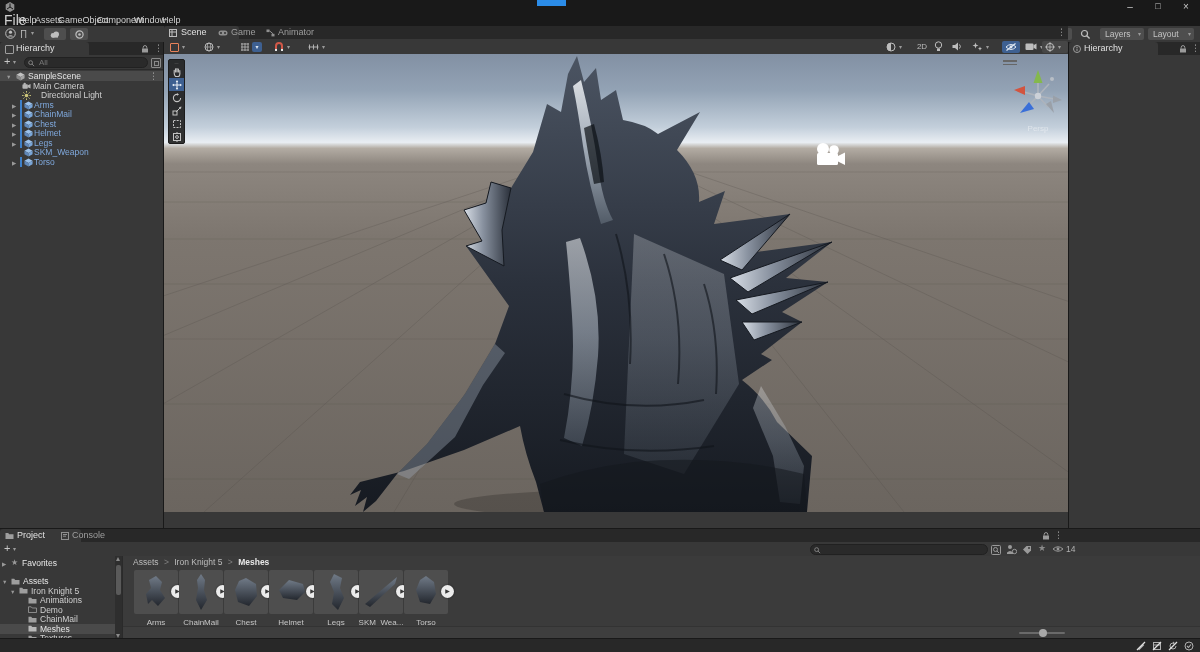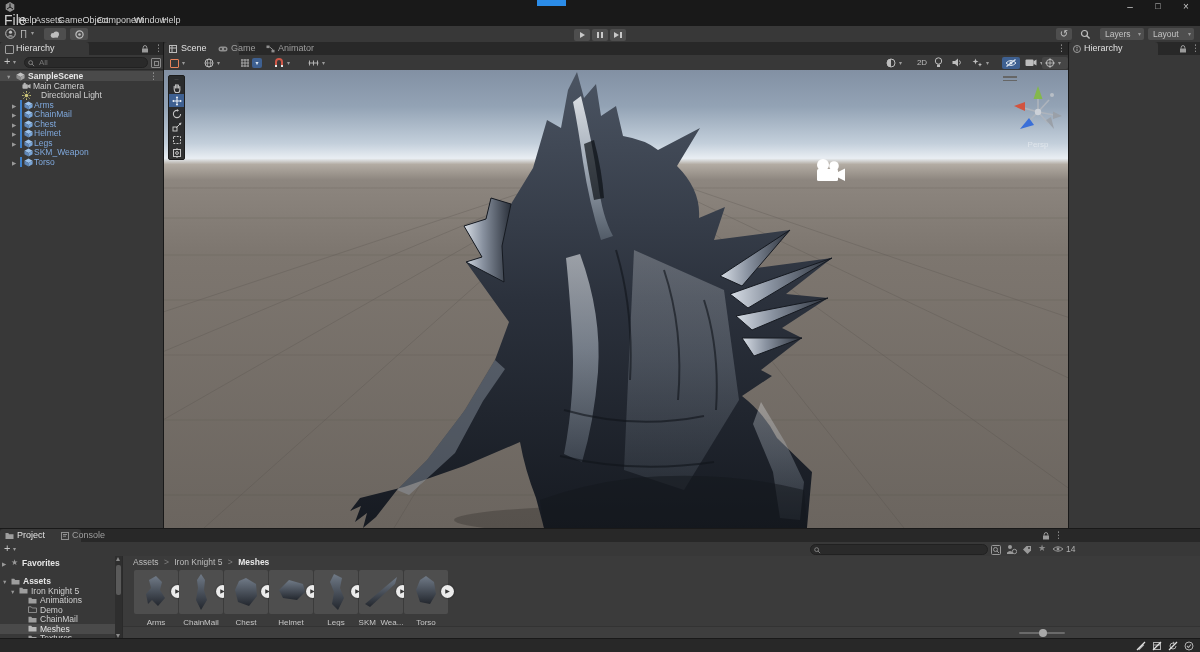--- a/index.html
+++ b/index.html
@@ -14,21 +14,21 @@
   .keb{font-size:9px;color:#ababab;line-height:13px;}
   
   .btn{position:absolute;background:#4e4e4e;border-radius:2px;color:#c4c4c4;text-align:center;font-size:8.5px;}
   
   .hr{position:absolute;left:0;right:0;height:10px;line-height:10px;font-size:8.5px;}
   .hr .car{position:absolute;top:1px;font-size:5.5px;color:#999;}
   .hr .lbl{position:absolute;top:0;white-space:nowrap;color:#cfcfcf;}
   .hr.sel{background:#4a4a4a;}
   .hr .bar{position:absolute;left:20px;top:0;width:2px;height:10px;background:#3F80C8;}
   .blue{color:#7FA8DC !important;}
-  .bold{font-weight:bold;color:#e6e6e6 !important;}
+  .bold{font-weight:normal;color:#e6e6e6 !important;}
   
   .srch{position:absolute;background:#2a2a2a;border:1px solid #212121;border-radius:6px;height:9px;}
   .srch input{position:absolute;left:14px;top:0;right:2px;height:9px;background:transparent;border:none;outline:none;
               color:#cfcfcf;font-size:8px;font-family:"Liberation Sans",sans-serif;padding:0;}
   .srch input::placeholder{color:#777;}
   
   .tile{position:absolute;top:14px;width:44px;height:44px;background:#4e4e4e;border-radius:2px;}
   .tplay{position:absolute;right:-6px;top:15px;width:13px;height:13px;background:#ececec;border-radius:50%;
          color:#3a3a3a;font-size:6px;text-align:center;line-height:13px;box-shadow:0 0 2px rgba(0,0,0,.6);}
   .tlbl{position:absolute;top:62px;width:46px;text-align:center;font-size:8px;color:#c6c6c6;white-space:nowrap;overflow:hidden;}
@@ -271,21 +271,21 @@
     <i class="bar"></i>
     <svg class="ivb" style="left:24px;top:1px" width="9" height="9" viewBox="0 0 10 10">
           <polygon points="5,0.5 9.5,3 5,5.5 0.5,3" fill="#9bc1ea"></polygon>
           <polygon points="0.5,3 5,5.5 5,9.5 0.5,7" fill="#5f87b8"></polygon>
           <polygon points="9.5,3 5,5.5 5,9.5 9.5,7" fill="#7aa6d8"></polygon>
         </svg>
     <span class="lbl blue" style="left:34px">Torso</span>
   </div>
 </div>
 
-<div class="abs" style="left:164px;top:42px;width:904px;height:486px;background:#ec4899">
+<div class="abs" style="left:164px;top:26px;width:904px;height:486px;background:#ec4899">
   <div class="tabstrip">
     <div class="tab on" style="left:0;width:48px">
       <svg class="ivb" style="left:5px;top:3px" width="8" height="8" viewBox="0 0 8 8">
         <rect x="0.5" y="0.5" width="7" height="7" fill="none" stroke="#bdbdbd"></rect>
             <line x1="3" y1="0.5" x2="3" y2="7.5" stroke="#bdbdbd"></line>
             <line x1="0.5" y1="3" x2="7.5" y2="3" stroke="#bdbdbd"></line>
       </svg>
       <span style="position:absolute;left:17px">Scene</span>
     </div>
     <div class="tab" style="left:50px;width:46px">

